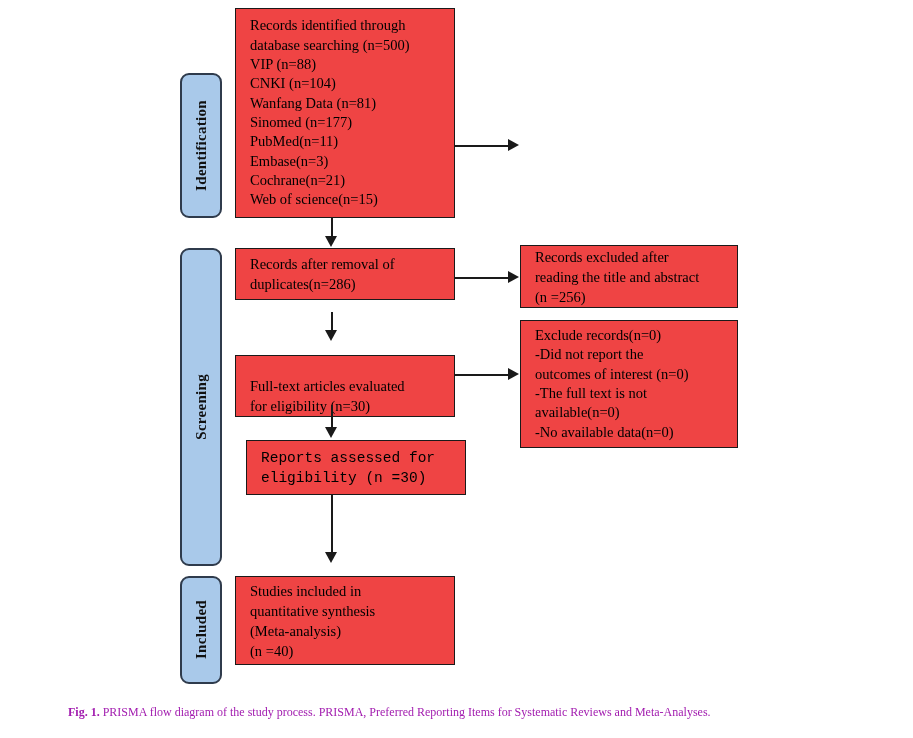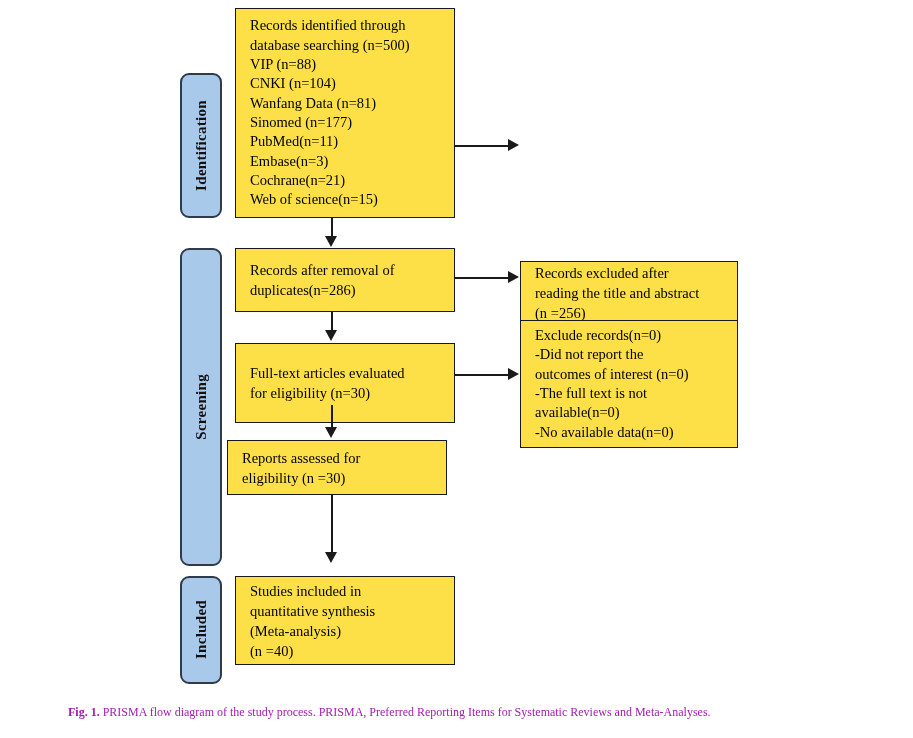--- a/index.html
+++ b/index.html
@@ -45,42 +45,42 @@
     white-space: nowrap;
   }
 
   #stage-identification { left: 180px; top: 73px; width: 42px; height: 145px; }
   #stage-screening     { left: 180px; top: 248px; width: 42px; height: 318px; }
   #stage-included      { left: 180px; top: 576px; width: 42px; height: 108px; }
 
   
   .flow-box {
     position: absolute;
-    background: #fde047;
+    background: #ef4444;
     border: 1.6px solid #1a1a1a;
     box-sizing: border-box;
     display: flex;
     flex-direction: column;
     justify-content: center;
   }
   .flow-box .box-text {
     padding: 0 14px;
     font-size: 14.5px;
     line-height: 1.38;
     white-space: pre-line;
   }
   .flow-box.tight .box-text { line-height: 1.335; }
 
   #box-identified      { left: 235px; top: 8px;   width: 220px; height: 210px; }
   #box-removed         { left: 520px; top: 73px;  width: 218px; height: 145px; }
-  #box-after-removal   { left: 235px; top: 248px; width: 220px; height: 64px; }
-  #box-excluded-title  { left: 520px; top: 245px; width: 218px; height: 63px; margin-top: 16px; }
-  #box-fulltext        { left: 235px; top: 343px; width: 220px; height: 80px; }
+  #box-after-removal   { left: 235px; top: 248px; width: 220px; height: 52px; }
+  #box-excluded-title  { left: 520px; top: 245px; width: 218px; height: 63px; }
+  #box-fulltext        { left: 235px; top: 355px; width: 220px; height: 62px; justify-content: flex-end; }
   #box-exclude-records { left: 520px; top: 320px; width: 218px; height: 128px; justify-content: center; }
-  #box-reports         { left: 227px; top: 440px; width: 220px; height: 55px; }
+  #box-reports         { left: 246px; top: 440px; width: 220px; height: 55px; font-family: Liberation Mono, monospace; }
   #box-studies         { left: 235px; top: 576px; width: 220px; height: 89px; }
 
   
   .conn {
     position: absolute;
     background: #1a1a1a;
   }
   .conn.v { width: 1.6px; }
   .conn.h { height: 1.6px; }
 

